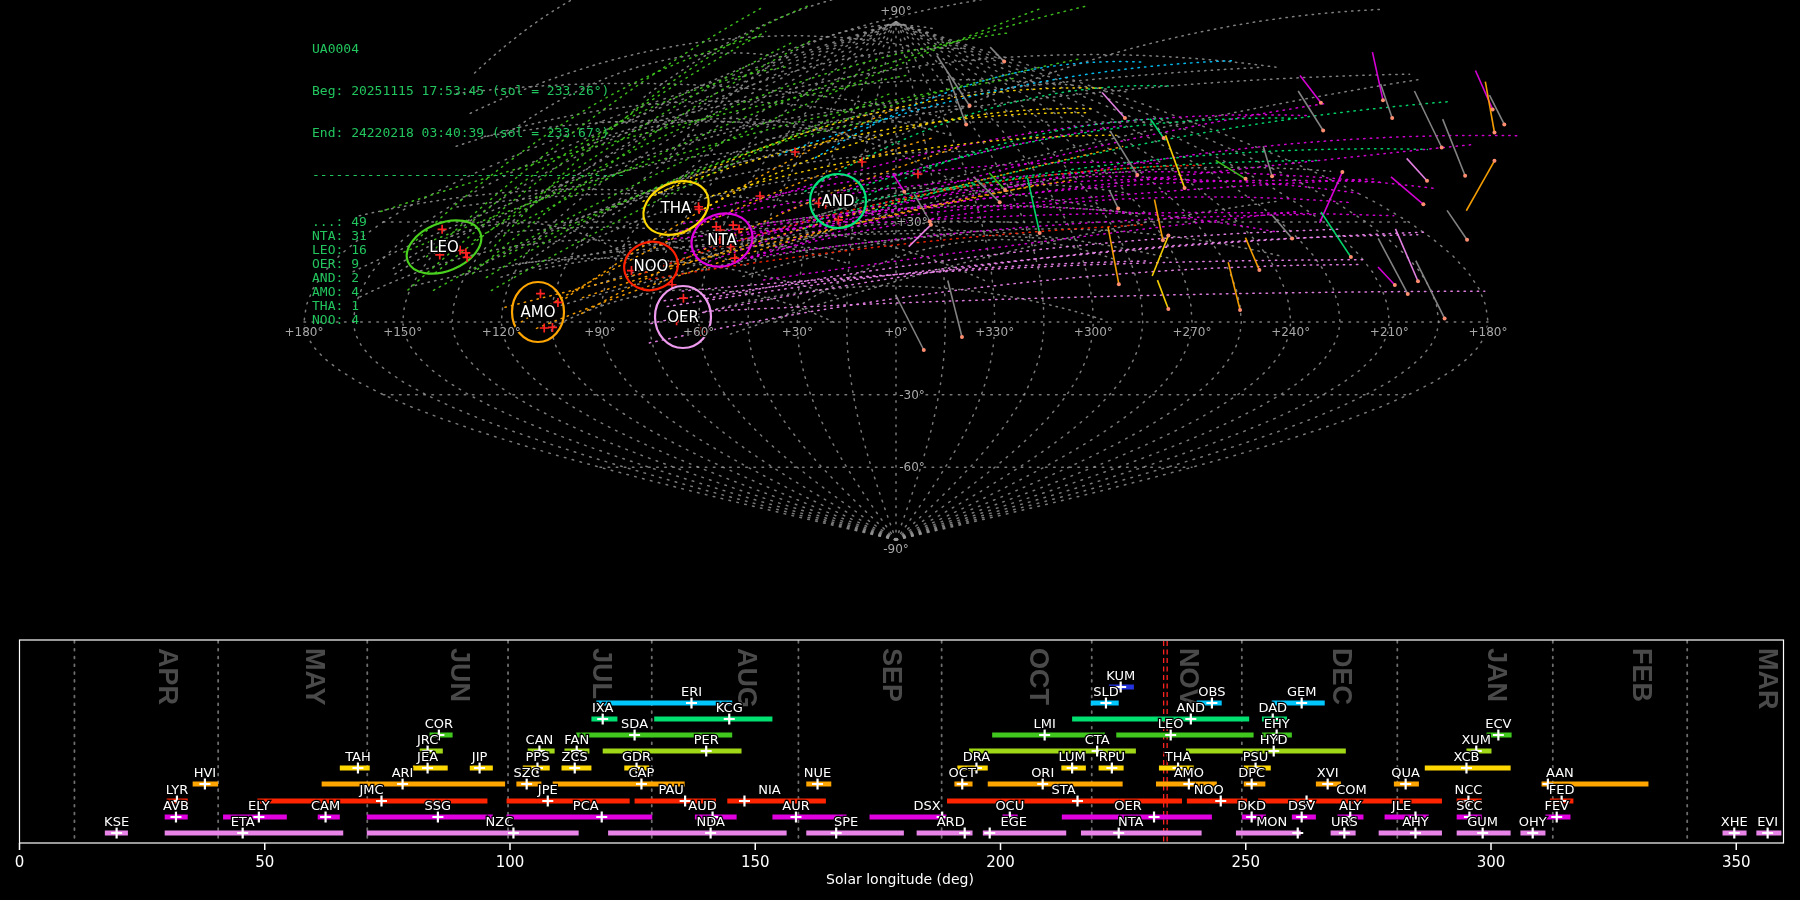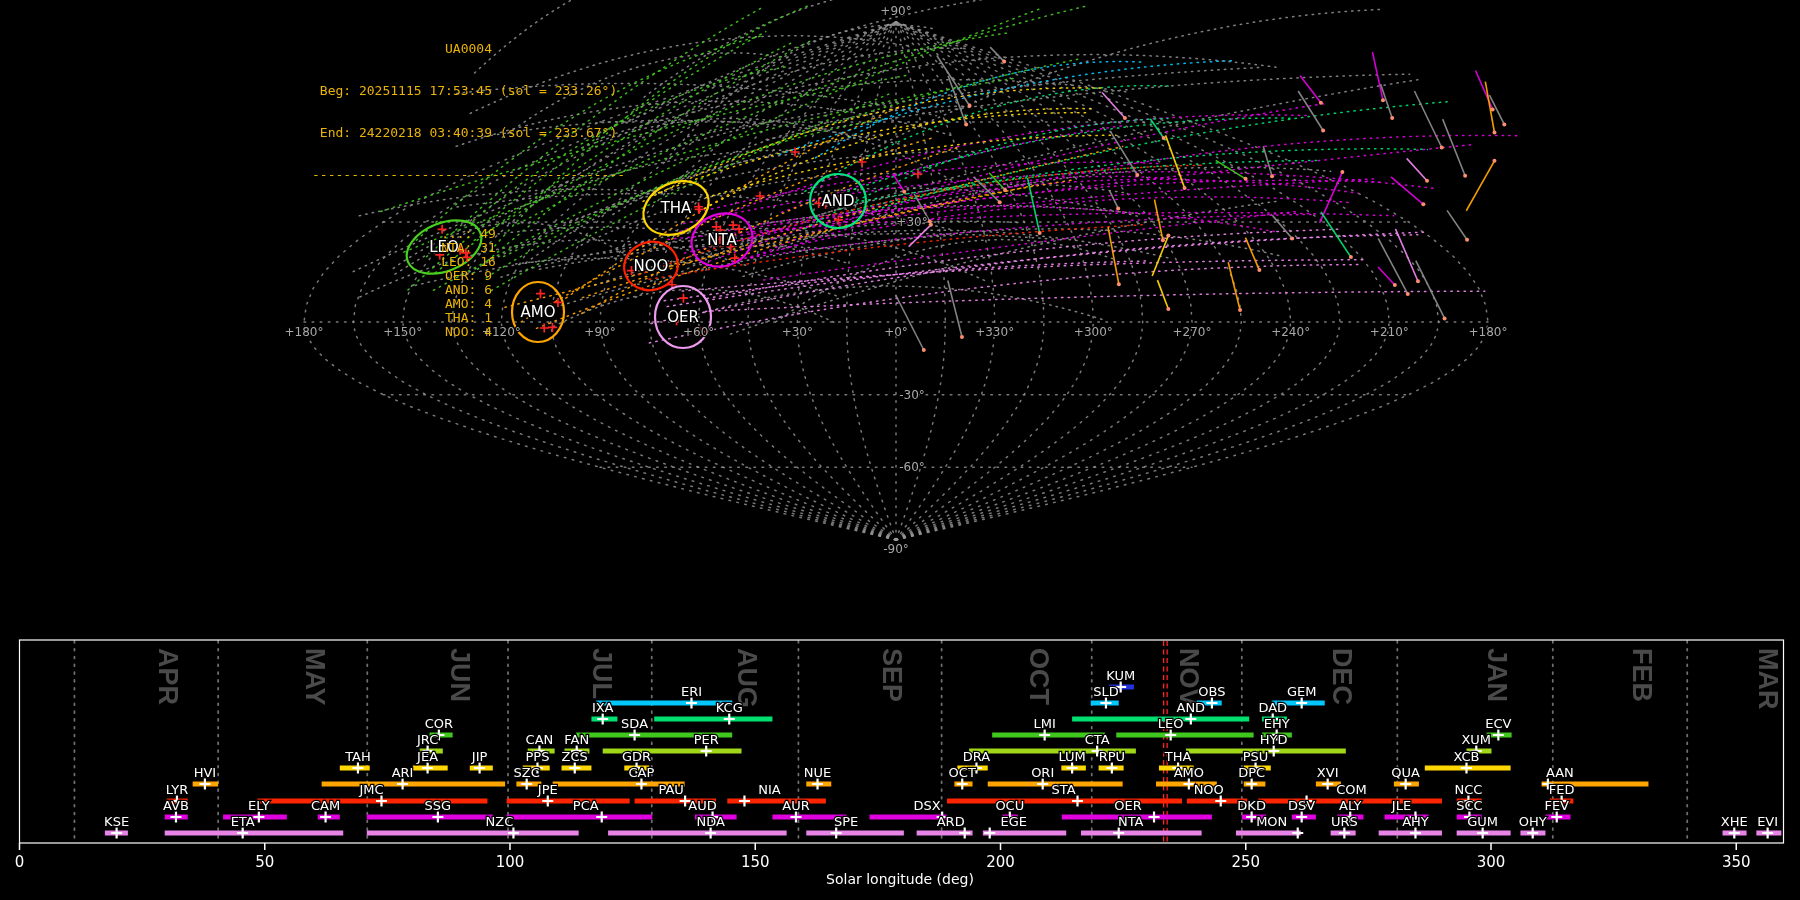--- a/index.html
+++ b/index.html
@@ -1,21 +1,21 @@
 <!DOCTYPE html>
 <html><head>
 <meta charset="utf-8">
 <style>
   html,body{margin:0;padding:0;background:#000;}
   #stage{position:relative;width:1800px;height:900px;background:#000;overflow:hidden;
          font-family:"DejaVu Sans",sans-serif;}
   #plot{position:absolute;left:0;top:0;}
-  #info{position:absolute;left:312px;top:14px;color:#eab308;
-        font-family:"DejaVu Sans Mono",monospace;font-size:13px;line-height:14px;white-space:pre;text-align:center;}
-  #legend{margin-top:17px;}
+  #info{position:absolute;left:312px;top:14px;color:#22c55e;
+        font-family:"DejaVu Sans Mono",monospace;font-size:13px;line-height:14px;white-space:pre;}
+  #legend{margin-top:5px;}
 </style>
 </head>
 <body>
 
 <div id="stage">
   <svg id="plot" width="1800" height="900" viewBox="0 0 1800 900">
       <path d="M896.0 540.0L844.4 527.9L793.2 515.8L742.8 503.7L693.5 491.6L645.8 479.4L600.0 467.3L556.4 455.2L515.5 443.1L477.4 431.0L442.5 418.9L411.1 406.8L383.3 394.7L359.5 382.6L339.7 370.4L324.2 358.3L313.0 346.2L306.3 334.1L304.0 322.0L306.3 305.3L313.0 288.7L324.2 272.0L339.7 255.3L359.5 238.7L383.3 222.0L411.1 205.3L442.5 188.7L477.4 172.0L515.5 155.3L556.4 138.7L600.0 122.0L645.8 105.3L693.5 88.7L742.8 72.0L793.2 55.3L844.4 38.7L896.0 22.0" fill="none" stroke="#979797" stroke-width="1.5" stroke-dasharray="1.6 6.5" stroke-linecap="round" opacity="0.8"></path>
       <path d="M896.0 540.0L848.7 527.9L801.8 515.8L755.5 503.7L710.4 491.6L666.7 479.4L624.7 467.3L584.7 455.2L547.2 443.1L512.3 431.0L480.3 418.9L451.5 406.8L426.0 394.7L404.2 382.6L386.1 370.4L371.8 358.3L361.6 346.2L355.4 334.1L353.3 322.0L355.4 305.3L361.6 288.7L371.8 272.0L386.1 255.3L404.2 238.7L426.0 222.0L451.5 205.3L480.3 188.7L512.3 172.0L547.2 155.3L584.7 138.7L624.7 122.0L666.7 105.3L710.4 88.7L755.5 72.0L801.8 55.3L848.7 38.7L896.0 22.0" fill="none" stroke="#979797" stroke-width="1.5" stroke-dasharray="1.6 6.5" stroke-linecap="round" opacity="0.8"></path>
       <path d="M896.0 540.0L853.0 527.9L810.3 515.8L768.3 503.7L727.3 491.6L687.5 479.4L649.3 467.3L613.0 455.2L578.9 443.1L547.2 431.0L518.1 418.9L491.9 406.8L468.8 394.7L448.9 382.6L432.4 370.4L419.5 358.3L410.2 346.2L404.5 334.1L402.7 322.0L404.5 305.3L410.2 288.7L419.5 272.0L432.4 255.3L448.9 238.7L468.8 222.0L491.9 205.3L518.1 188.7L547.2 172.0L578.9 155.3L613.0 138.7L649.3 122.0L687.5 105.3L727.3 88.7L768.3 72.0L810.3 55.3L853.0 38.7L896.0 22.0" fill="none" stroke="#979797" stroke-width="1.5" stroke-dasharray="1.6 6.5" stroke-linecap="round" opacity="0.8"></path>
       <path d="M896.0 540.0L857.3 527.9L818.9 515.8L781.1 503.7L744.1 491.6L708.4 479.4L674.0 467.3L641.3 455.2L610.6 443.1L582.0 431.0L555.9 418.9L532.3 406.8L511.5 394.7L493.6 382.6L478.8 370.4L467.1 358.3L458.7 346.2L453.7 334.1L452.0 322.0L453.7 305.3L458.7 288.7L467.1 272.0L478.8 255.3L493.6 238.7L511.5 222.0L532.3 205.3L555.9 188.7L582.0 172.0L610.6 155.3L641.3 138.7L674.0 122.0L708.4 105.3L744.1 88.7L781.1 72.0L818.9 55.3L857.3 38.7L896.0 22.0" fill="none" stroke="#979797" stroke-width="1.5" stroke-dasharray="1.6 6.5" stroke-linecap="round" opacity="0.8"></path>
@@ -604,15 +604,15 @@
       <text x="1491" y="867" fill="#fff" font-family="&quot;DejaVu Sans&quot;,sans-serif" font-size="15" text-anchor="middle">300</text>
       <line x1="1736.25" y1="843" x2="1736.25" y2="850" stroke="#fff" stroke-width="1.5"></line>
       <text x="1736.25" y="867" fill="#fff" font-family="&quot;DejaVu Sans&quot;,sans-serif" font-size="15" text-anchor="middle">350</text>
       <text x="900" y="884" fill="#fff" font-family="&quot;DejaVu Sans&quot;,sans-serif" font-size="14" text-anchor="middle">Solar longitude (deg)</text>
     </svg>
   <div id="info">
     <div>UA0004</div>
     <div>Beg: 20251115 17:53:45 (sol = 233.26°)</div>
     <div>End: 24220218 03:40:39 (sol = 233.67°)</div>
     <div>----------------------------------------</div>
-    <div id="legend"><div>...: 49</div><div>NTA: 31</div><div>LEO: 16</div><div>OER: 9</div><div>AND: 6</div><div>AMO: 4</div><div>THA: 1</div><div>NOO: 4</div></div>
+    <div id="legend"><div>...: 49</div><div>NTA: 31</div><div>LEO: 16</div><div>OER: 9</div><div>AND: 2</div><div>AMO: 4</div><div>THA: 1</div><div>NOO: 4</div></div>
   </div>
 </div>
 
 </body></html>

